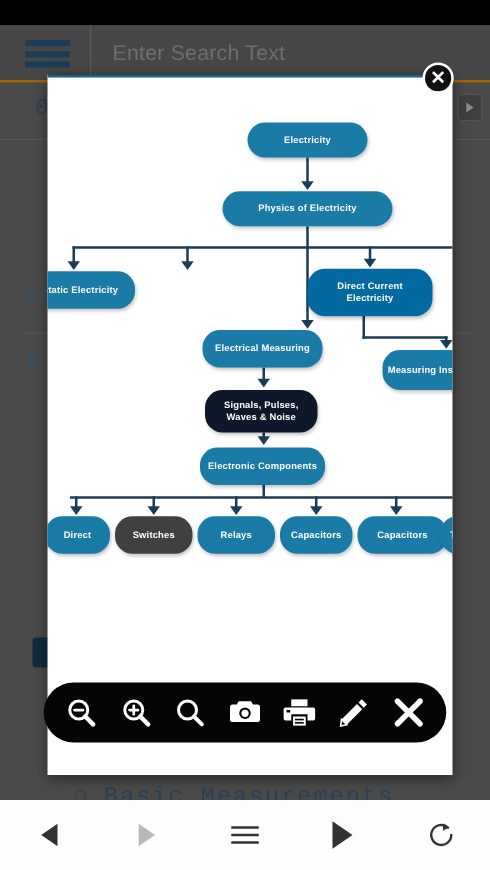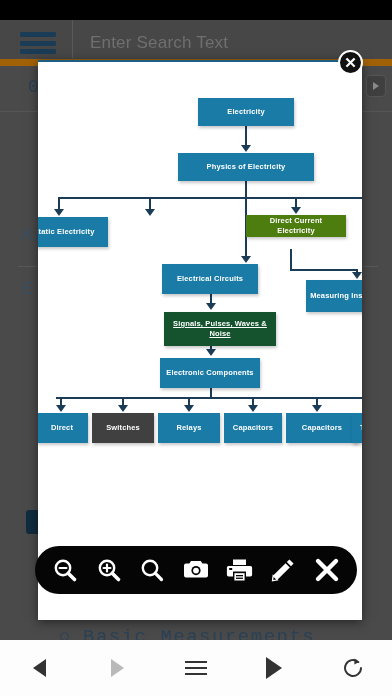--- a/index.html
+++ b/index.html
@@ -14,21 +14,21 @@
   
   .statusbar { position:absolute; left:0; top:0; width:392px; height:20px; background:#000; }
 
   
   .bgpage {
     position:absolute; left:0; top:20px; width:392px; height:620px;
     background:#4a4a4a; overflow:hidden;
   }
   .bg-header {
     position:absolute; left:0; top:0; width:392px; height:46px;
-    background:#474747; border-bottom:7px solid #a16207;
+    background:#474747; border-bottom:2px solid #a16207;
   }
   .bg-hamburger {
     position:absolute; left:20px; top:12px; width:36px; height:22px;
     display:flex; flex-direction:column; justify-content:space-between;
   }
   .bg-hamburger i { display:block; height:5px; background:#1b3c57; border-radius:1px; }
   .bg-divider { position:absolute; left:72px; top:0; width:1px; height:46px; background:#5a5a5a; }
   .bg-search {
     position:absolute; left:90px; top:10px; width:290px; height:26px;
     color:#6f6f6f; font-size:17px; line-height:26px; letter-spacing:.2px;
@@ -62,21 +62,21 @@
   
   .modal {
     position:absolute; left:38px; top:60px; width:324px; height:560px;
     background:#ffffff; box-shadow:0 2px 10px rgba(0,0,0,.5);
     overflow:hidden;
   }
   .modal-topline { position:absolute; left:0; top:0; width:324px; height:2px; background:#1d5f84; }
   .diagram { position:absolute; left:0; top:0; width:324px; height:560px; }
 
   .node {
-    position:absolute; background:#1a7ba7; color:#fff; border-radius:0;
+    position:absolute; background:#1a7ba7; color:#fff; border-radius:14px;
     font-size:7.5px; font-weight:bold; letter-spacing:.15px;
     display:flex; align-items:center; justify-content:center; text-align:center;
     box-shadow:1px 2px 3px rgba(0,0,0,.22); line-height:1.35; padding:2px 4px;
   }
   .lnk { position:absolute; background:#1b3c57; }
   .arw {
     position:absolute; width:0; height:0;
     border-left:5px solid transparent; border-right:5px solid transparent;
     border-top:7px solid #1b3c57;
   }
@@ -203,30 +203,30 @@
 
     <div class="node" style="left: 160px; top: 38px; width: 96px; height: 28px; background: rgb(26, 123, 167);">
           <span>Electricity</span>
         </div>
         <div class="node" style="left: 140px; top: 93px; width: 136px; height: 28px; background: rgb(26, 123, 167);">
           <span>Physics of Electricity</span>
         </div>
         <div class="node" style="left: -18px; top: 157px; width: 88px; height: 30px; background: rgb(26, 123, 167);">
           <span>Static Electricity</span>
         </div>
-        <div class="node" style="left: 208px; top: 155px; width: 100px; height: 22px; background: #4d7c0f; justify-content: flex-end;">
+        <div class="node" style="left: 208px; top: 155px; width: 100px; height: 38px; background: #0369a1; justify-content: flex-end;">
           <span>Direct Current Electricity</span>
         </div>
         <div class="node" style="left: 124px; top: 204px; width: 96px; height: 30px; background: rgb(26, 123, 167);">
-          <span>Electrical Circuits</span>
+          <span>Electrical Measuring</span>
         </div>
         <div class="node" style="left: 268px; top: 220px; width: 94px; height: 32px; background: rgb(26, 123, 167);">
           <span>Measuring Instruments</span>
         </div>
-        <div class="node" style="left: 126px; top: 252px; width: 112px; height: 34px; background: #14532d; text-decoration: underline;">
+        <div class="node" style="left: 126px; top: 252px; width: 90px; height: 34px; background: #0f172a;">
           <span>Signals, Pulses, Waves &amp; Noise</span>
         </div>
         <div class="node" style="left: 122px; top: 298px; width: 100px; height: 30px; background: rgb(26, 123, 167);">
           <span>Electronic Components</span>
         </div>
         <div class="node" style="left: -2px; top: 353px; width: 52px; height: 30px; background: rgb(26, 123, 167);">
           <span>Direct</span>
         </div>
         <div class="node" style="left: 54px; top: 353px; width: 62px; height: 30px; background: #404040;">
           <span>Switches</span>

